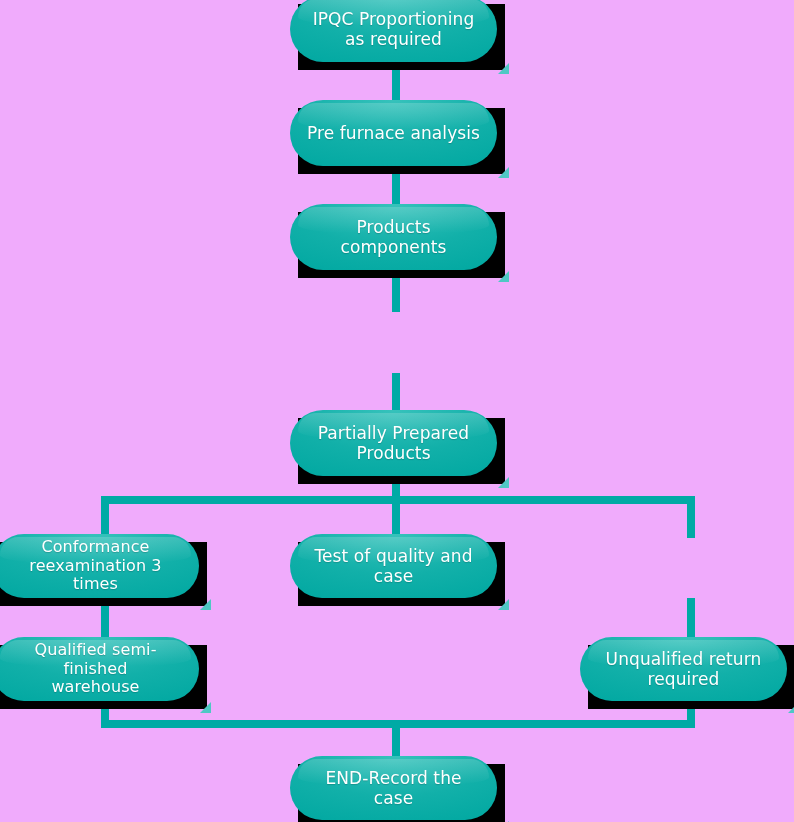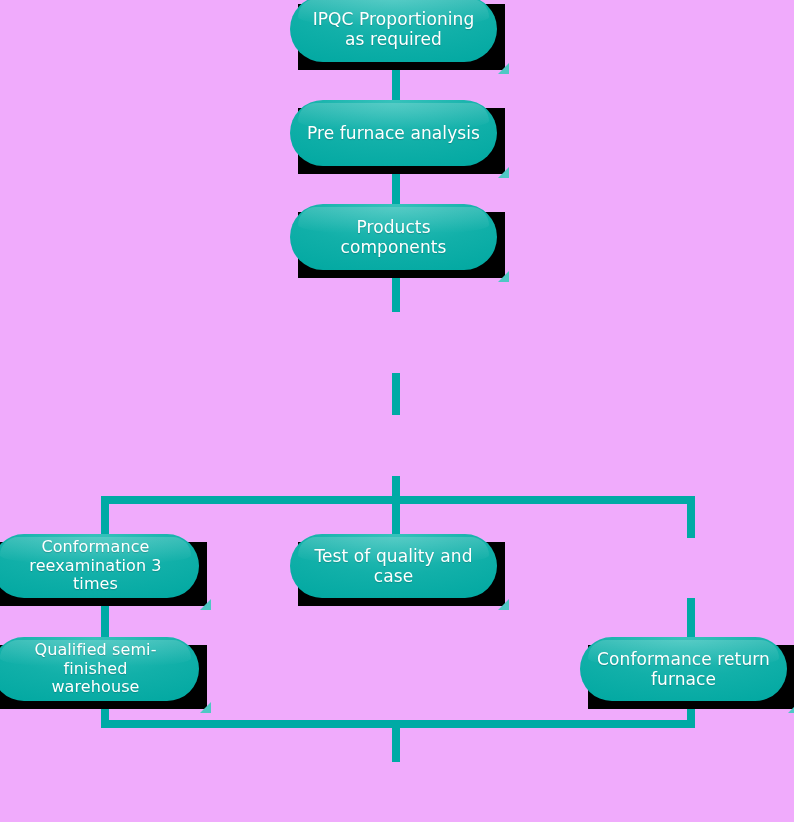--- a/index.html
+++ b/index.html
@@ -135,20 +135,28 @@
   <div class="node" style="left:290px; top:204px; width:207px; height:66px;">
     <div class="frame">
       <div class="corner-tick"></div>
     </div>
     <div class="pill">
       <span class="label">Products components</span>
     </div>
   </div>
 
 
+  <div class="node" style="left:290px; top:410px; width:207px; height:66px;">
+    <div class="frame">
+      <div class="corner-tick"></div>
+    </div>
+    <div class="pill">
+      <span class="label">Partially Prepared Products</span>
+    </div>
+  </div>
 
   <div class="node small" style="left:-8px; top:534px; width:207px; height:64px;">
     <div class="frame">
       <div class="corner-tick"></div>
     </div>
     <div class="pill">
       <span class="label">Conformance
 reexamination 3 times</span>
     </div>
   </div>
@@ -171,18 +179,26 @@
       <span class="label">Qualified semi-finished
 warehouse</span>
     </div>
   </div>
 
   <div class="node" style="left:580px; top:637px; width:207px; height:64px;">
     <div class="frame">
       <div class="corner-tick"></div>
     </div>
     <div class="pill">
-      <span class="label">Conformance return furnace</span>
-    </div>
-  </div>
-
+      <span class="label">Unqualified return required</span>
+    </div>
+  </div>
+
+  <div class="node" style="left:290px; top:756px; width:207px; height:64px;">
+    <div class="frame">
+      <div class="corner-tick"></div>
+    </div>
+    <div class="pill">
+      <span class="label">END-Record the case</span>
+    </div>
+  </div>
 
 </div>
 
 </body></html>

